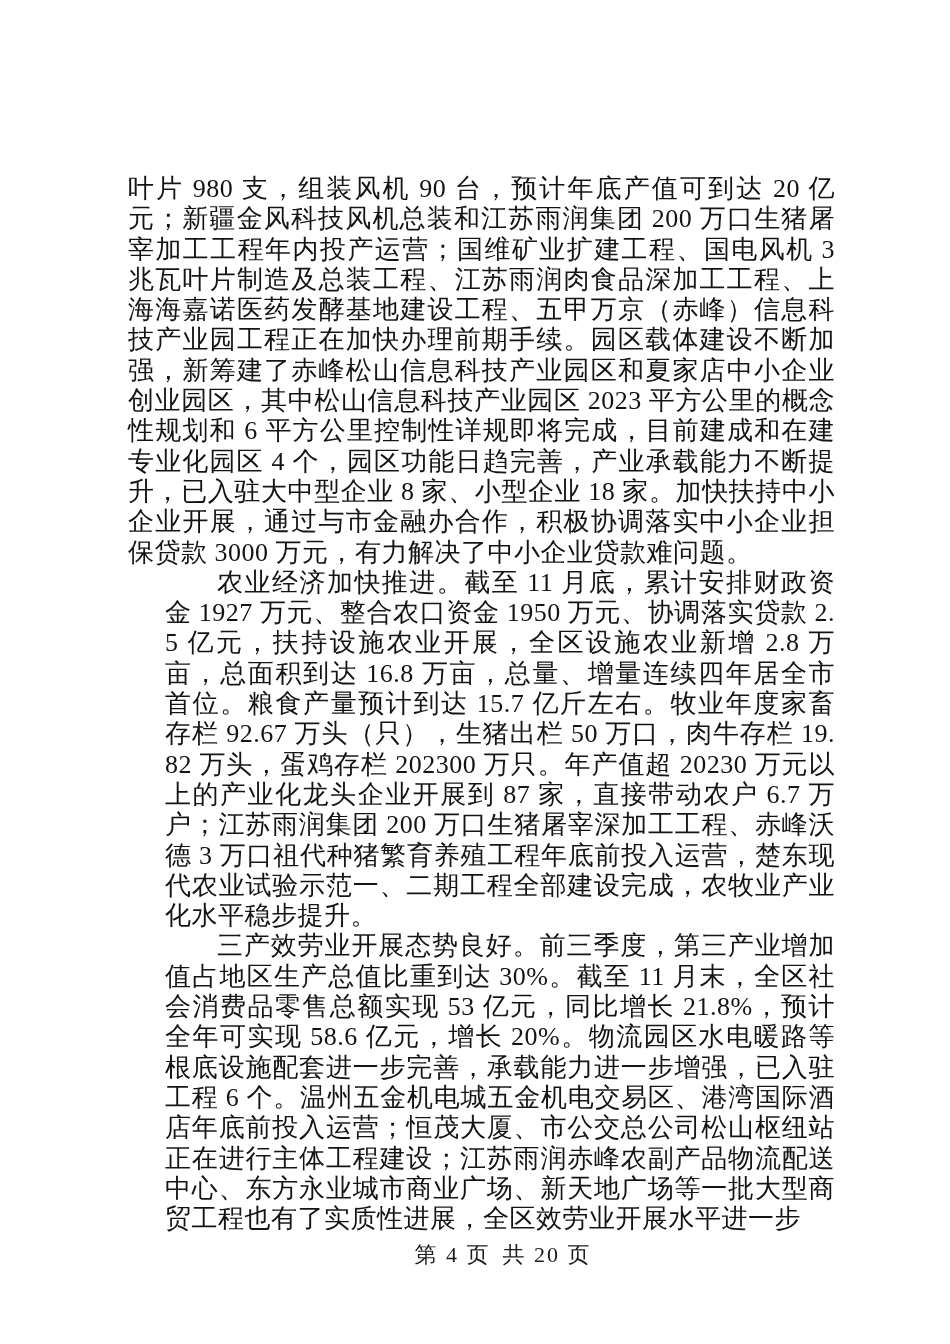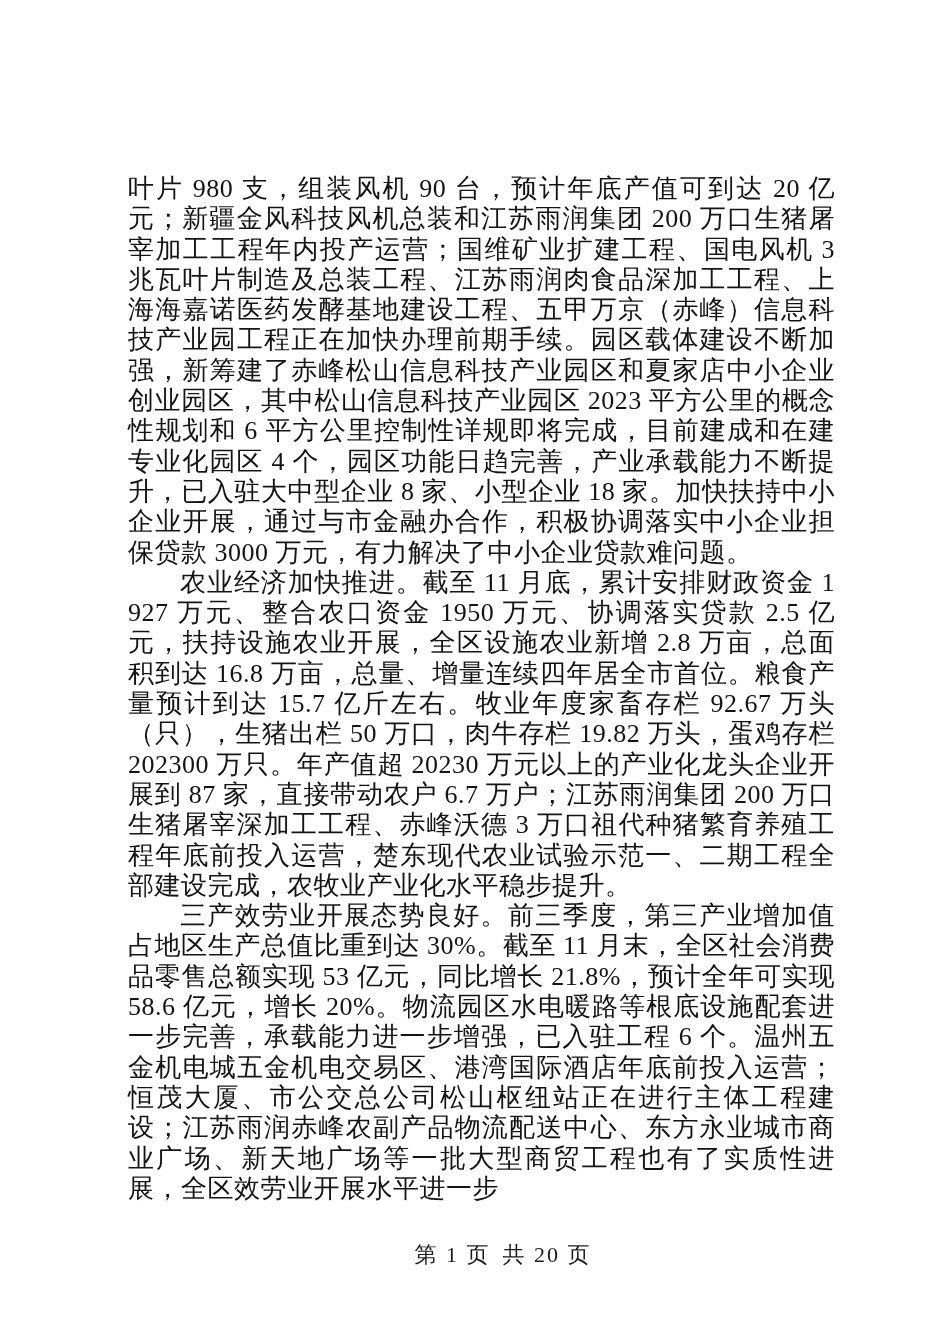--- a/index.html
+++ b/index.html
@@ -27,20 +27,21 @@
     text-justify: inter-character;
     letter-spacing: 0.5px;
     word-break: break-all;
   }
   .para {
     margin: 0;
     padding: 0;
   }
   .para.indent {
     text-indent: 2em;
+    margin-left: 37px;
   }
   .page-footer {
     position: absolute;
     top: 1242px;
     left: 0;
     width: 100%;
     display: flex;
     justify-content: center;
     gap: 12px;
     transform: translateX(28px);
@@ -57,17 +58,17 @@
 
 <div class="page">
 
   <div class="body-text">
     <p class="para">叶片 980 支，组装风机 90 台，预计年底产值可到达 20 亿元；新疆金风科技风机总装和江苏雨润集团 200 万口生猪屠宰加工工程年内投产运营；国维矿业扩建工程、国电风机 3 兆瓦叶片制造及总装工程、江苏雨润肉食品深加工工程、上海海嘉诺医药发酵基地建设工程、五甲万京（赤峰）信息科技产业园工程正在加快办理前期手续。园区载体建设不断加强，新筹建了赤峰松山信息科技产业园区和夏家店中小企业创业园区，其中松山信息科技产业园区 2023 平方公里的概念性规划和 6 平方公里控制性详规即将完成，目前建成和在建专业化园区 4 个，园区功能日趋完善，产业承载能力不断提升，已入驻大中型企业 8 家、小型企业 18 家。加快扶持中小企业开展，通过与市金融办合作，积极协调落实中小企业担保贷款 3000 万元，有力解决了中小企业贷款难问题。</p>
     <p class="para indent">农业经济加快推进。截至 11 月底，累计安排财政资金 1927 万元、整合农口资金 1950 万元、协调落实贷款 2.5 亿元，扶持设施农业开展，全区设施农业新增 2.8 万亩，总面积到达 16.8 万亩，总量、增量连续四年居全市首位。粮食产量预计到达 15.7 亿斤左右。牧业年度家畜存栏 92.67 万头（只），生猪出栏 50 万口，肉牛存栏 19.82 万头，蛋鸡存栏 202300 万只。年产值超 20230 万元以上的产业化龙头企业开展到 87 家，直接带动农户 6.7 万户；江苏雨润集团 200 万口生猪屠宰深加工工程、赤峰沃德 3 万口祖代种猪繁育养殖工程年底前投入运营，楚东现代农业试验示范一、二期工程全部建设完成，农牧业产业化水平稳步提升。</p>
     <p class="para indent">三产效劳业开展态势良好。前三季度，第三产业增加值占地区生产总值比重到达 30%。截至 11 月末，全区社会消费品零售总额实现 53 亿元，同比增长 21.8%，预计全年可实现 58.6 亿元，增长 20%。物流园区水电暖路等根底设施配套进一步完善，承载能力进一步增强，已入驻工程 6 个。温州五金机电城五金机电交易区、港湾国际酒店年底前投入运营；恒茂大厦、市公交总公司松山枢纽站正在进行主体工程建设；江苏雨润赤峰农副产品物流配送中心、东方永业城市商业广场、新天地广场等一批大型商贸工程也有了实质性进展，全区效劳业开展水平进一步</p>
   </div>
 
   <div class="page-footer">
-    <span>第 1 页</span>
+    <span>第 4 页</span>
     <span>共 20 页</span>
   </div>
 
 </div>
 
 </body></html>

